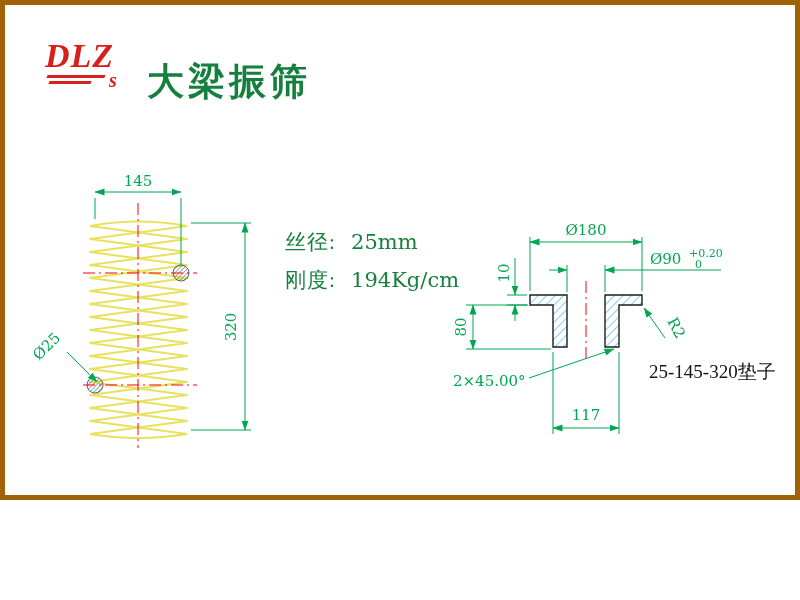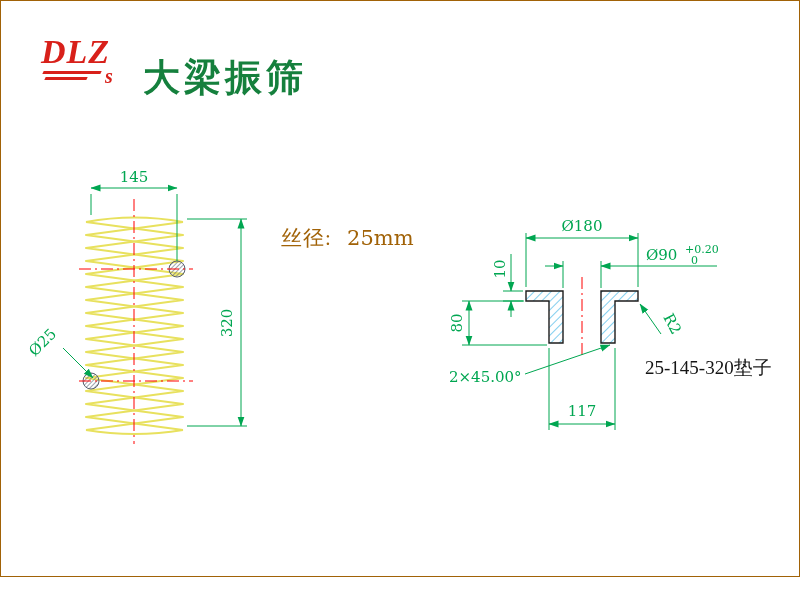--- a/index.html
+++ b/index.html
@@ -1,29 +1,29 @@
 <!DOCTYPE html>
 <html><head>
 <meta charset="utf-8">
 <style>
   html,body{margin:0;padding:0;background:#fff;}
-  .canvas{position:relative;width:800px;height:577px;background:#ffffff;border:1px solid #a16207;box-sizing:border-box;overflow:hidden;font-family:"Liberation Serif",serif;}
+  .canvas{position:relative;width:800px;height:500px;background:#ffffff;border:5px solid #a16207;box-sizing:border-box;overflow:hidden;font-family:"Liberation Serif",serif;}
 
   
   .logo{position:absolute;left:40px;top:34px;width:95px;height:56px;}
   .logo-text{font-family:"Liberation Serif",serif;font-style:italic;font-weight:900;font-size:34px;line-height:34px;color:#d8201a;letter-spacing:1px;}
   .logo-bars{position:absolute;left:2px;top:36px;width:70px;height:12px;}
   .logo-bars .bar{position:absolute;background:#d8201a;height:3px;}
   .logo-bars .b1{width:58px;top:0;left:0;transform:skewX(-25deg);}
   .logo-bars .b2{width:42px;top:6px;left:2px;transform:skewX(-25deg);}
   .logo-sub{position:absolute;left:64px;top:30px;font-style:italic;font-weight:700;font-size:20px;color:#d8201a;}
   .title{position:absolute;left:134px;top:44px;margin:8px;font-family:"DejaVu Sans",sans-serif;font-weight:bold;font-size:37px;color:#15803d;letter-spacing:4px;}
 
   
-  .specs{position:absolute;left:280px;top:218px;color:#a16207;font-size:21px;}
+  .specs{position:absolute;left:280px;top:218px;color:#15803d;font-size:21px;}
   .spec-row{height:38px;line-height:38px;white-space:nowrap;}
   .spec-label{margin-right:10px;letter-spacing:1px;}
   .spec-value{font-family:"DejaVu Serif",serif;}
 
   
   svg{position:absolute;left:0;top:0;}
   .coil{fill:none;stroke:#e8e15e;stroke-width:2;stroke-linejoin:round;}
   .cl{stroke:#ff0000;stroke-width:1;stroke-dasharray:12 4 2 4;fill:none;}
   .dim{stroke:#00a651;stroke-width:1;fill:none;}
   .dimtext{fill:#00a651;font-family:"DejaVu Serif",serif;font-size:15px;}
@@ -43,20 +43,24 @@
       <span class="bar b2"></span>
     </div>
     <span class="logo-sub">s</span>
   </div>
   <h1 class="title">大梁振筛</h1>
 
   <div class="specs">
     <div class="spec-row">
       <span class="spec-label">丝径:</span>
       <span class="spec-value">25mm</span>
+    </div>
+    <div class="spec-row">
+      <span class="spec-label">刚度:</span>
+      <span class="spec-value">194Kg/cm</span>
     </div>
   </div>
 
   <svg width="800" height="600" viewBox="0 0 800 600">
     <defs>
       <marker id="ar" viewBox="0 0 10 10" refX="9.5" refY="5" markerWidth="10" markerHeight="10" orient="auto-start-reverse">
         <path d="M0,1.5 L10,5 L0,8.5 z" fill="#00a651"></path>
       </marker>
       <pattern id="hatchBlue" width="6" height="6" patternUnits="userSpaceOnUse" patternTransform="rotate(45)">
         <line x1="0" y1="0" x2="0" y2="6" stroke="#3fb4e6" stroke-width="1.3"></line>

